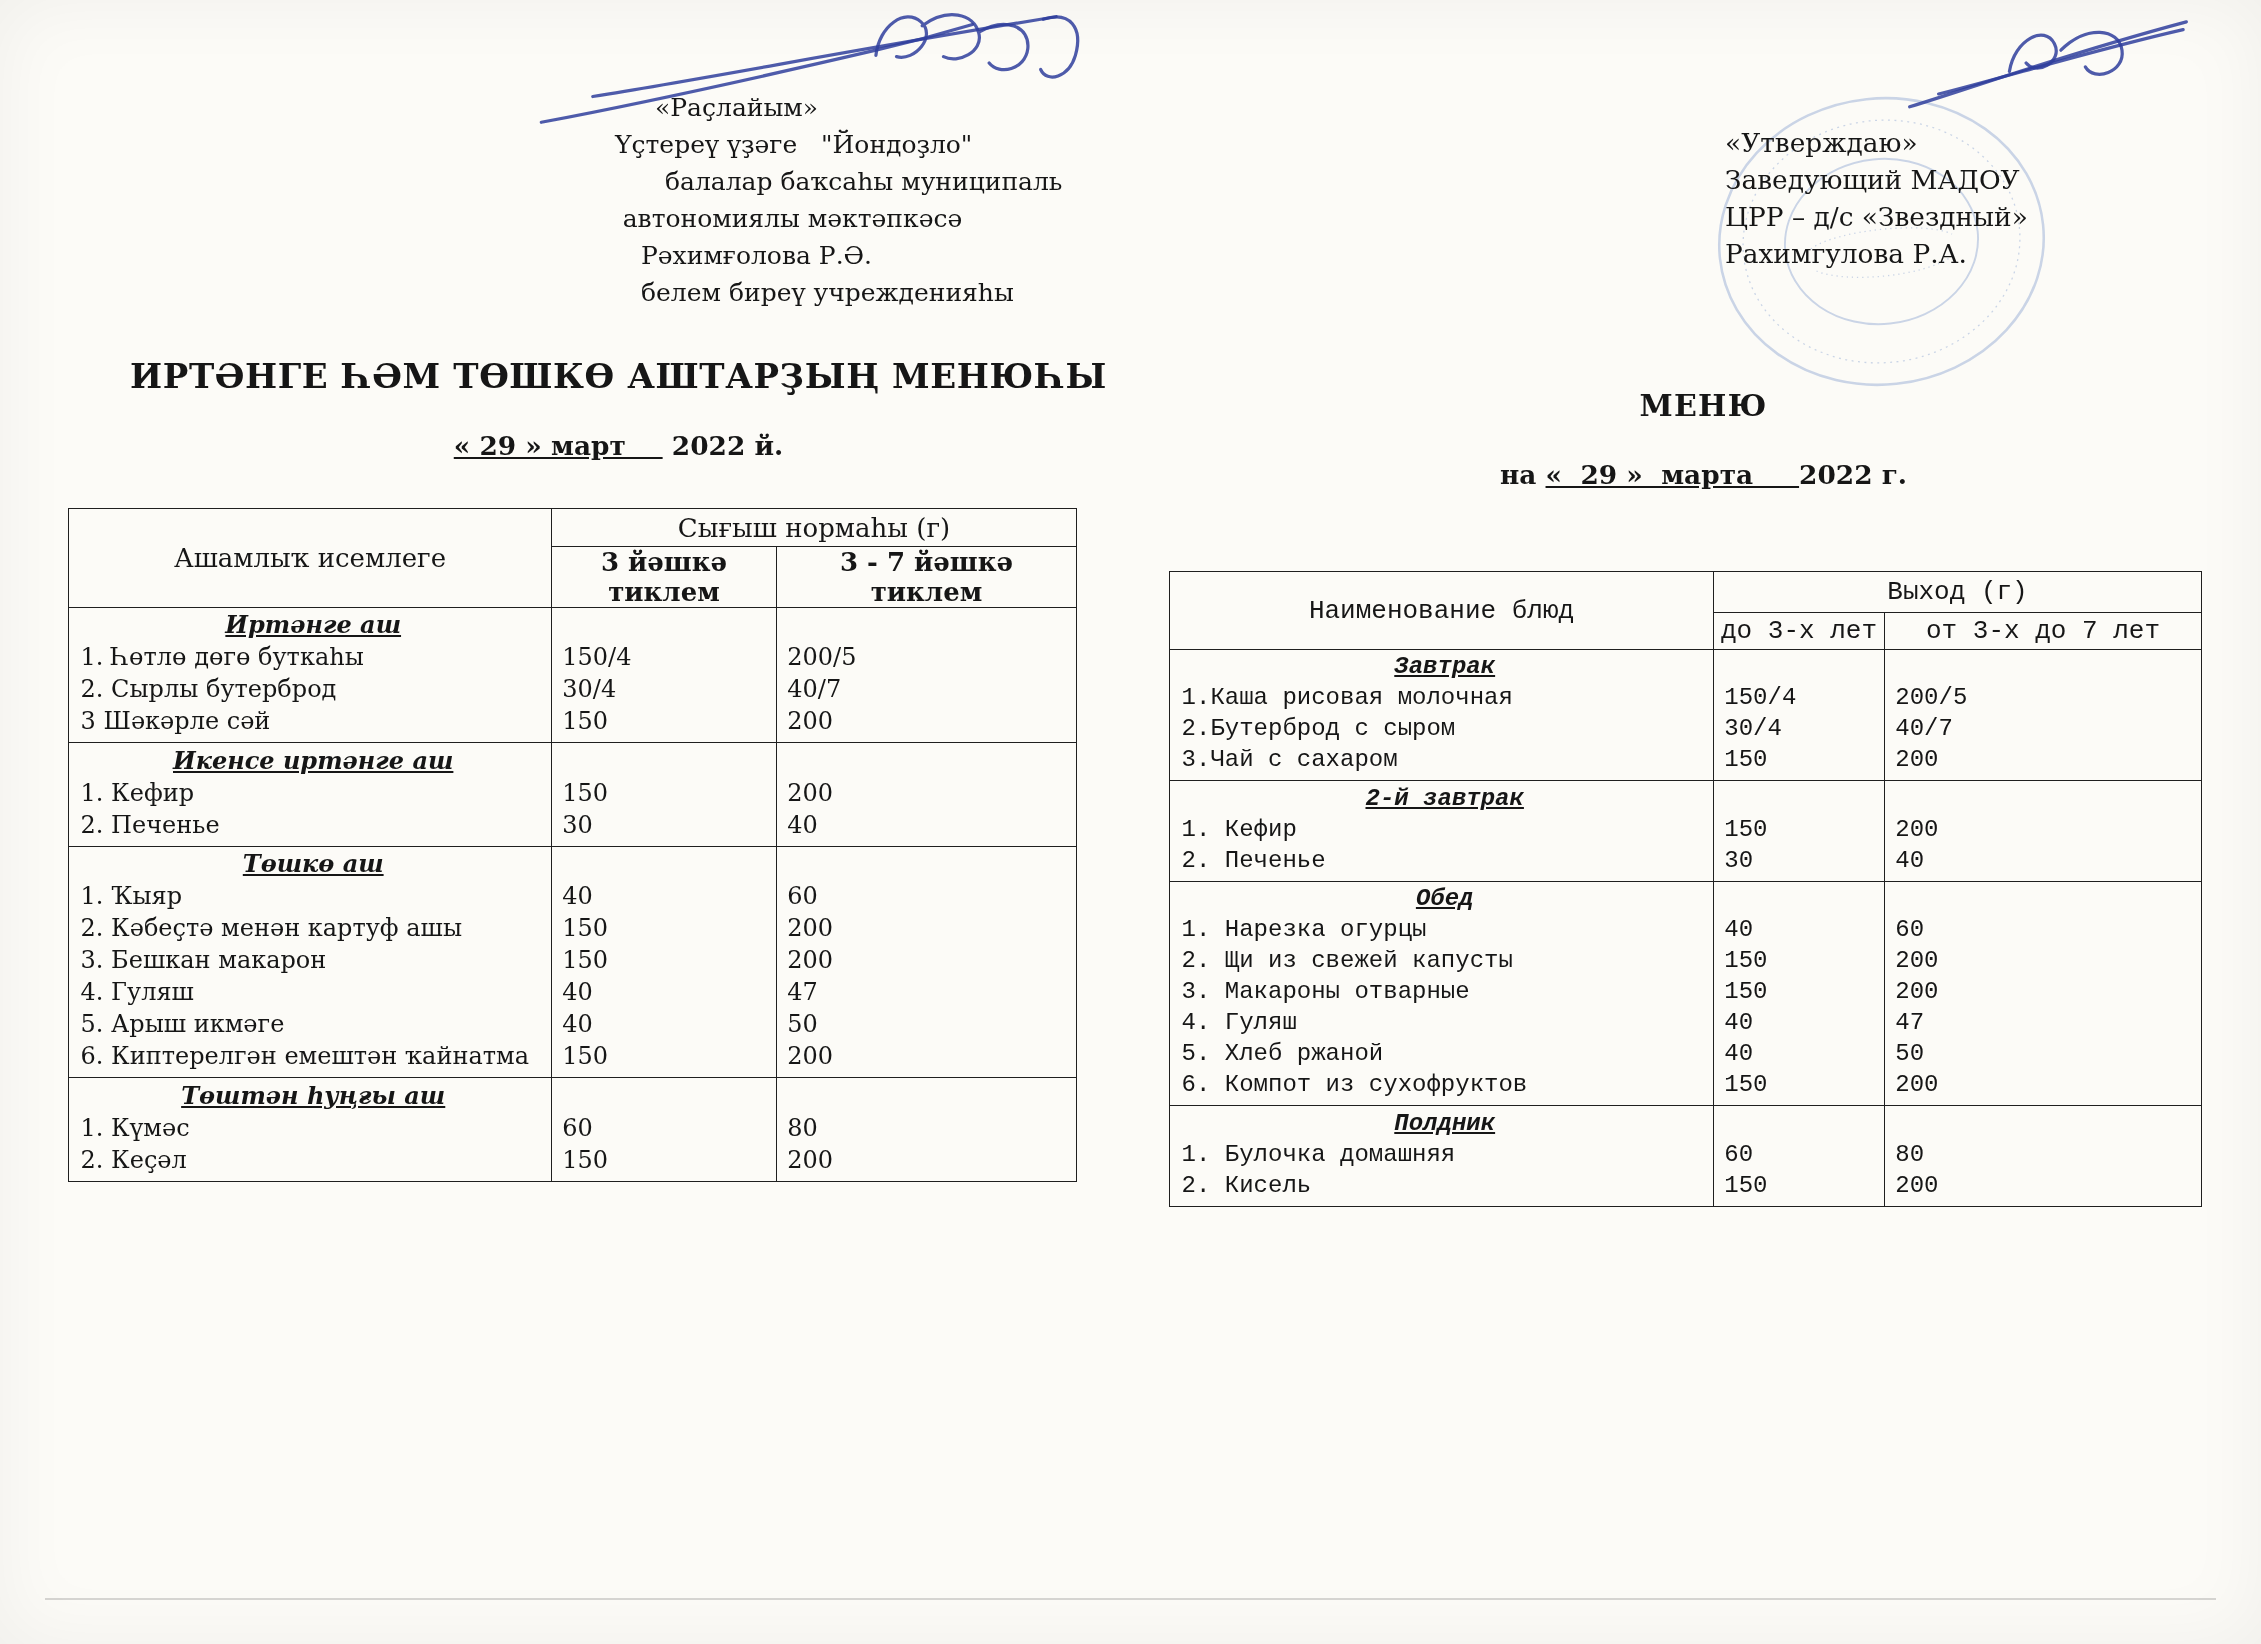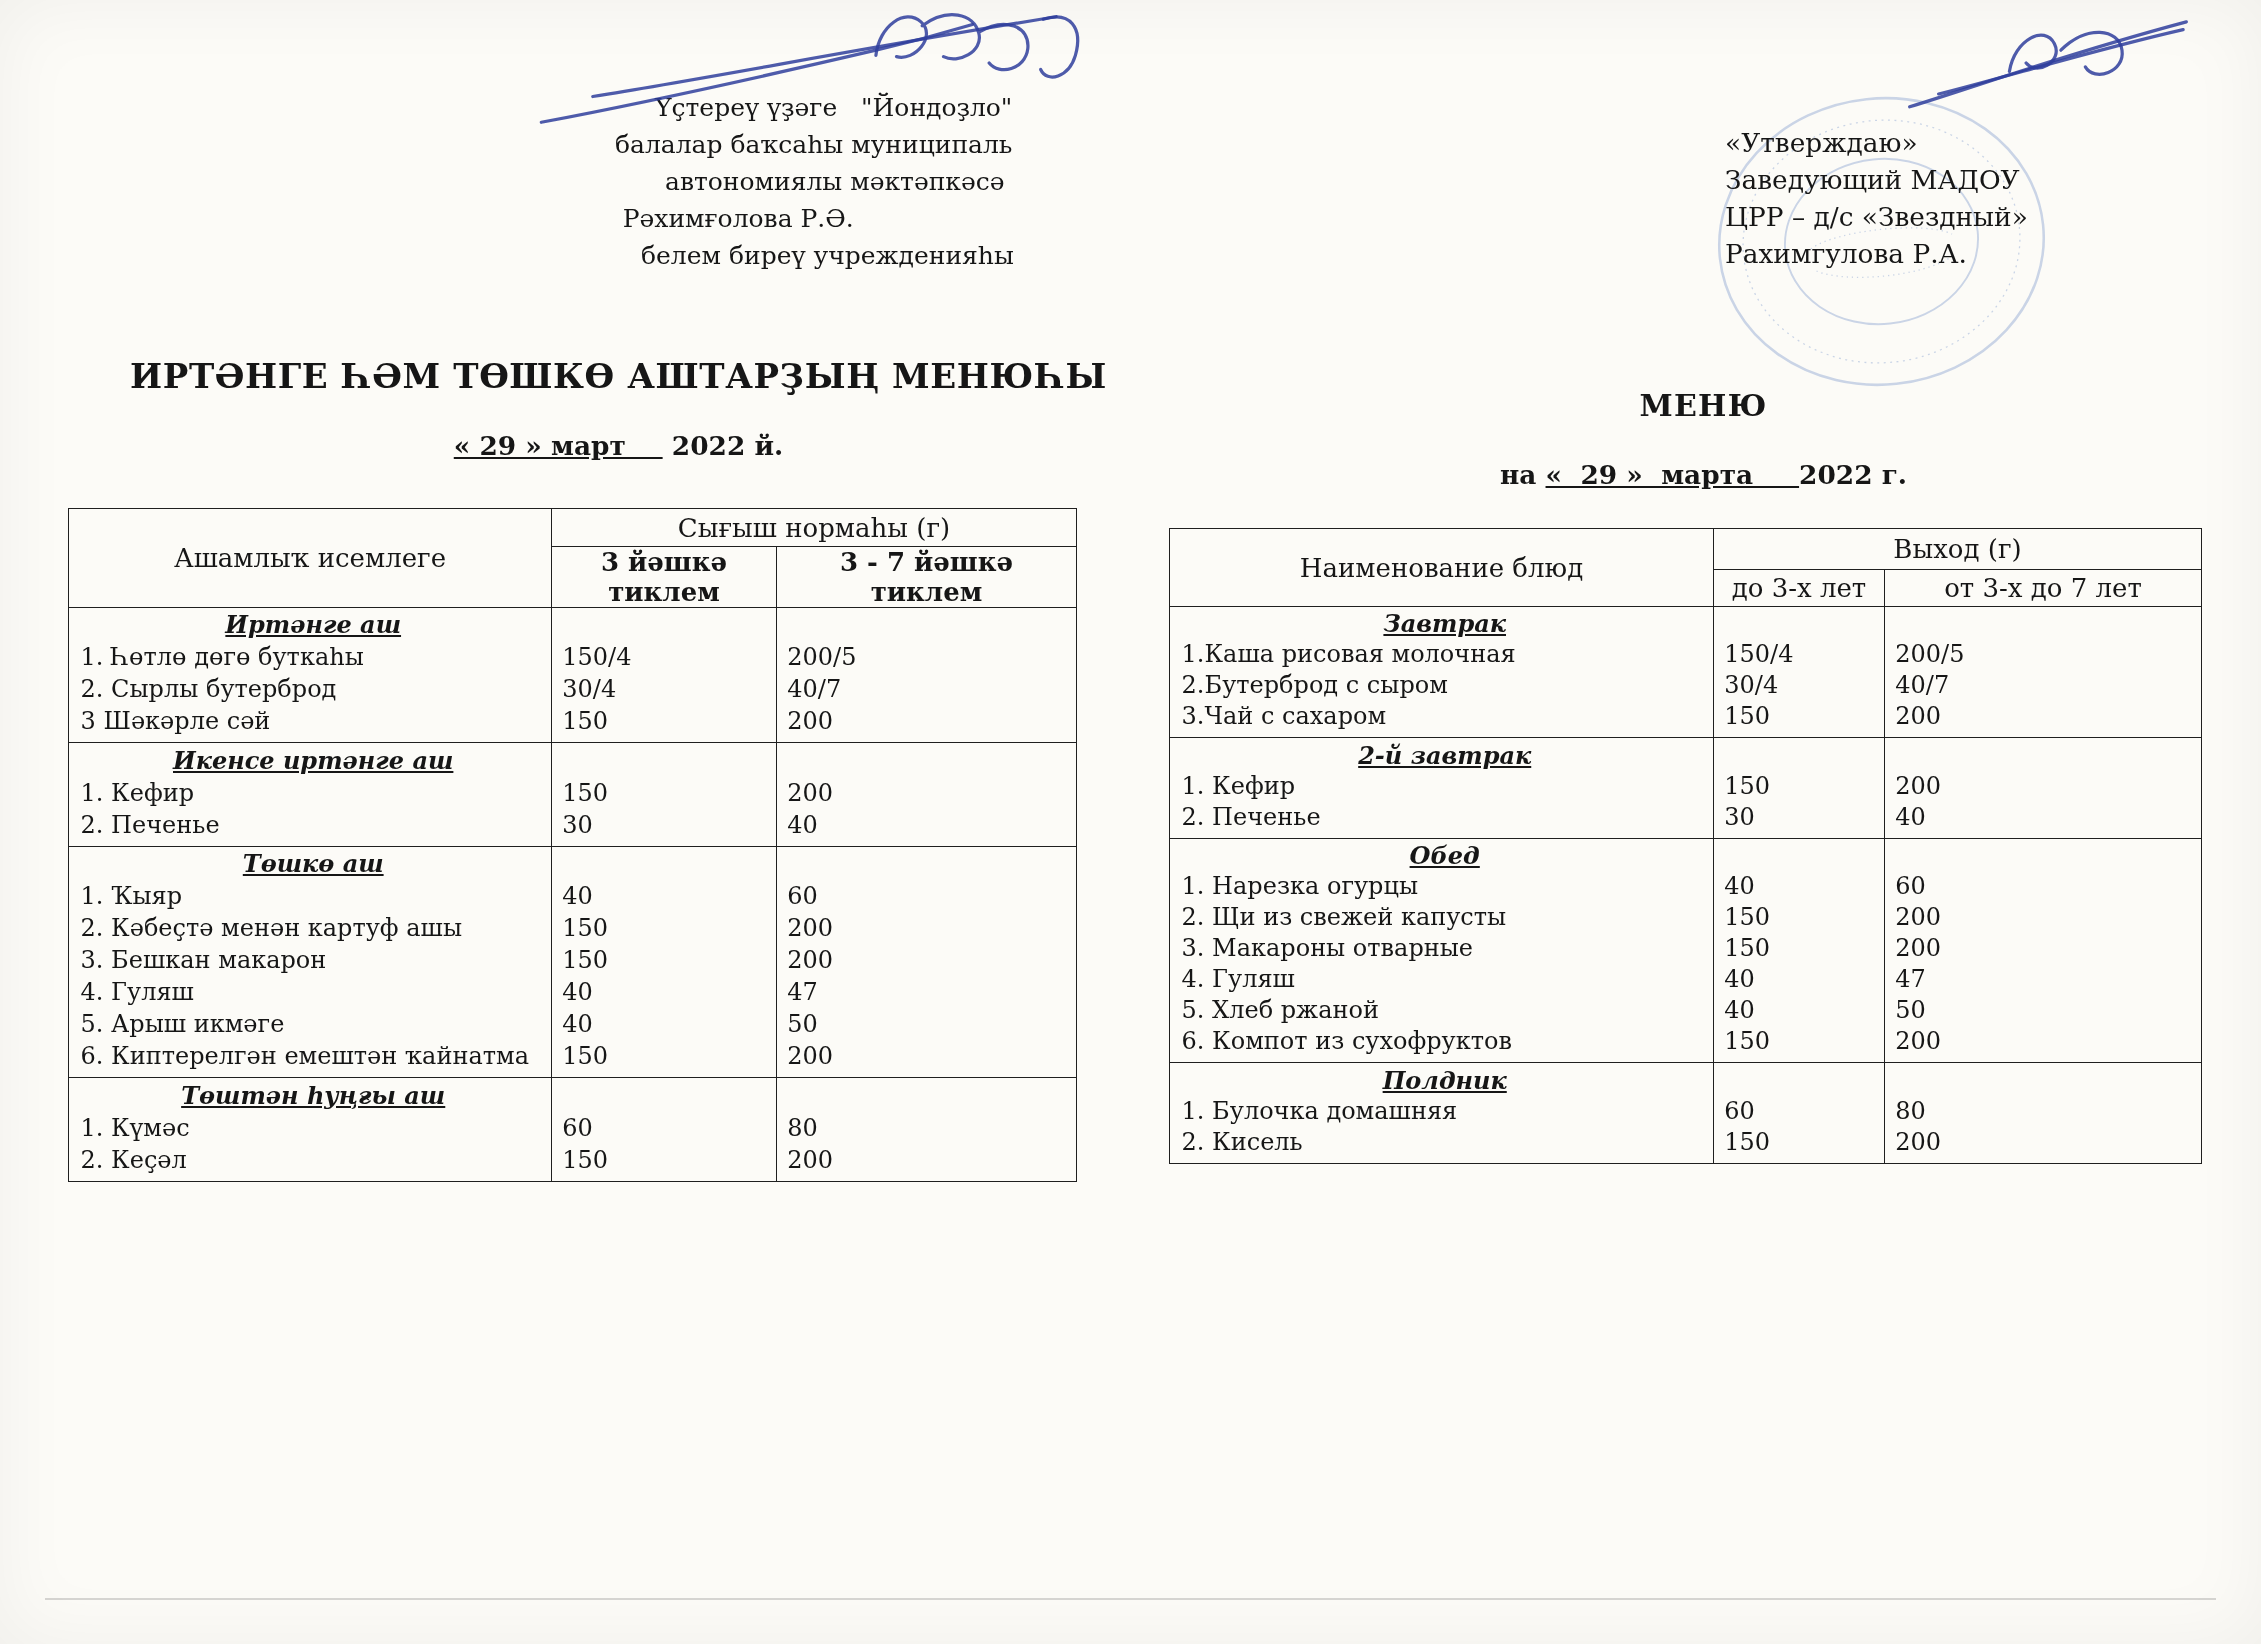--- a/index.html
+++ b/index.html
@@ -23,21 +23,21 @@
   .doc-date{position:absolute;text-align:center;font-weight:bold;font-size:26.4px;white-space:pre;z-index:2;}
   .date-left{left:103px;top:430px;width:1031px;}
   .date-right{left:1185px;top:459px;width:1037px;}
   .u{text-decoration:underline;text-align:right;}
   
   table.menu{position:absolute;border-collapse:collapse;table-layout:fixed;z-index:2;background:transparent;}
   table.menu th,table.menu td{border:1.9px solid #1f1f1f;}
   table.menu th{font-weight:normal;text-align:center;vertical-align:middle;font-size:26px;padding:0 3.9px;}
   table.menu td{vertical-align:top;}
   .tbl-left{left:68px;top:508px;width:1009px;}
-  .tbl-right{left:1169px;top:528px;width:1032px;}
+  .tbl-right{left:1169px;top:571px;width:1032px;font-family:Liberation Mono, monospace;}
   .tbl-left .row1 th{height:37px;}
   .tbl-left .row2 th{height:35px;}
   .tbl-right .row1 th{height:40px;}
   .tbl-right .row2 th{height:36px;}
   .tbl-left th.sub{font-weight:bold;}
   .cell-dishes{padding:1.3px 5.2px 5.2px 11.6px;}
   .cell-vals{padding:1.3px 5.2px 5.2px 10.3px;}
   .course-title{text-align:center;font-weight:bold;font-style:italic;text-decoration:underline;}
   .tbl-left .course-title,.tbl-left .dish,.tbl-left .val{font-size:24px;line-height:32px;}
   .tbl-right .course-title,.tbl-right .dish,.tbl-right .val{font-size:24px;line-height:31px;}
@@ -71,20 +71,21 @@
 
   <svg class="stamp" viewBox="0 0 560 470">
     <ellipse cx="280" cy="235" rx="252" ry="222" stroke-width="4"></ellipse>
     <ellipse cx="280" cy="235" rx="215" ry="188" stroke-width="2" stroke-dasharray="3 7"></ellipse>
     <ellipse cx="280" cy="235" rx="150" ry="128" stroke-width="3"></ellipse>
     <path d="M170,235 C210,210 350,210 390,235" stroke-width="2" stroke-dasharray="2 6"></path>
     <path d="M175,270 C220,295 340,295 385,270" stroke-width="2" stroke-dasharray="2 6"></path>
   </svg>
 
   <div class="approval approval-left">
+    <div class="ln">«Раҫлайым»</div>
     <div class="ln">Үҫтереү үҙәге   "Йондоҙло"</div>
     <div class="ln">балалар баҡсаһы муниципаль</div>
     <div class="ln">автономиялы мәктәпкәсә</div>
     <div class="ln">Рәхимғолова Р.Ә.</div>
     <div class="ln">белем биреү учрежденияһы</div>
   </div>
 
   <div class="approval approval-right">
     <div class="ln">«Утверждаю»</div>
     <div class="ln">Заведующий МАДОУ</div>

